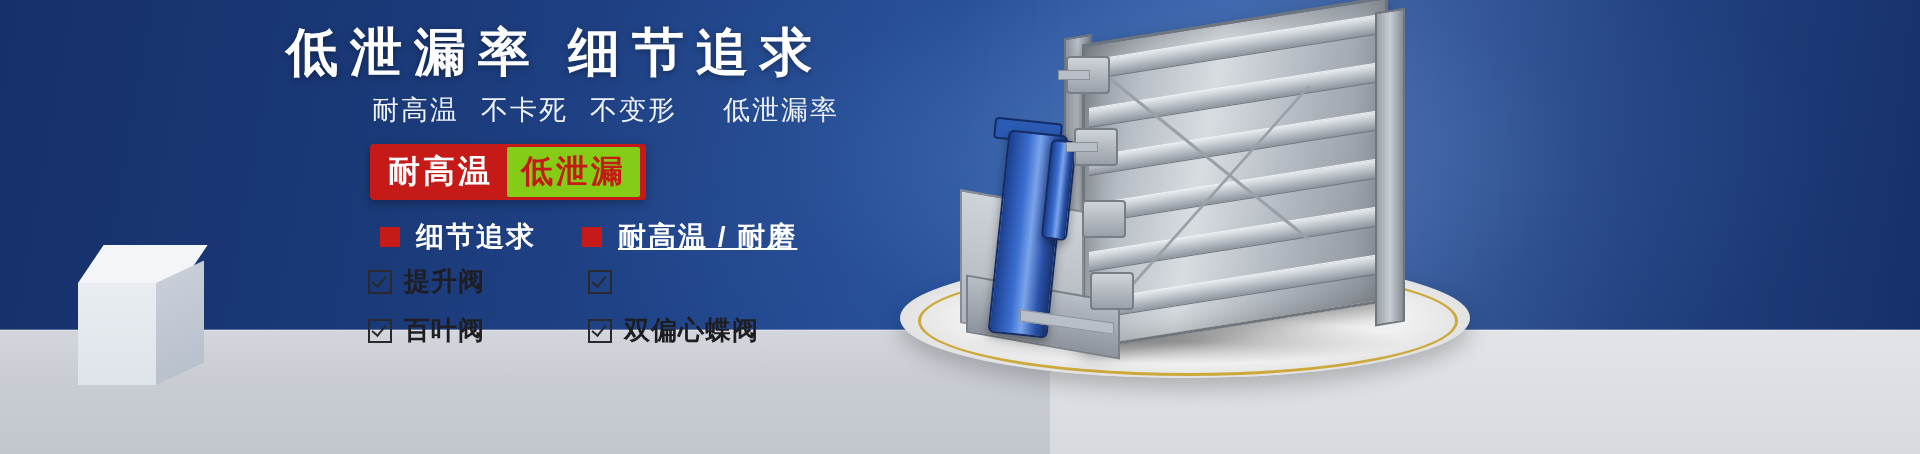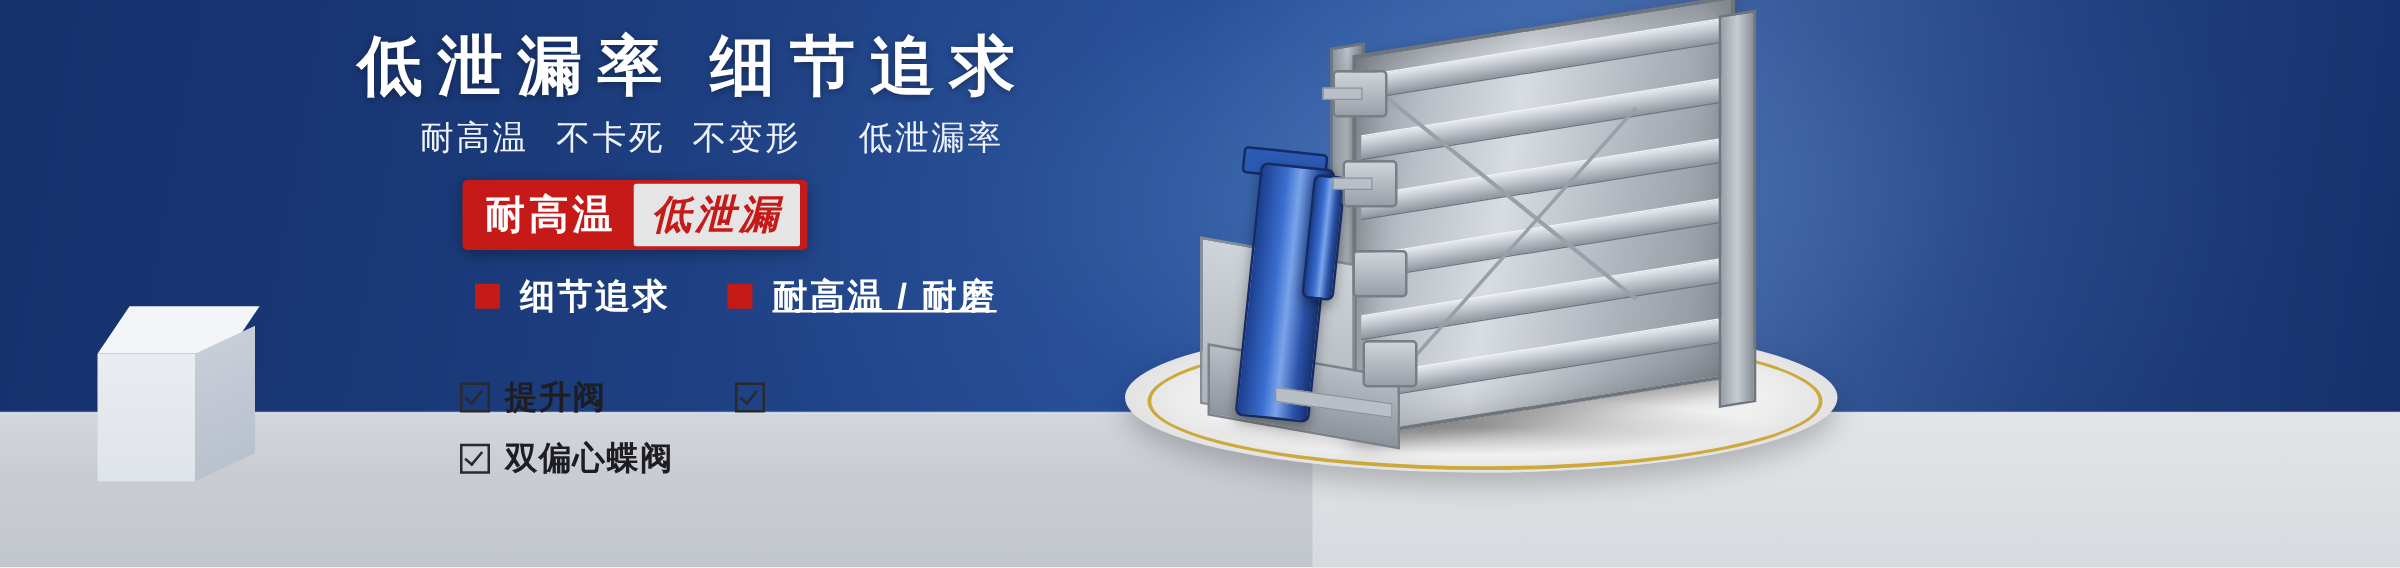--- a/index.html
+++ b/index.html
@@ -120,28 +120,27 @@
     box-shadow: 0 3px 10px rgba(0,0,0,0.3);
   }
   .badge-a {
     color: #ffffff;
     font-size: 32px;
     font-weight: bold;
     letter-spacing: 3px;
     padding: 0 14px 0 12px;
   }
   .badge-b {
-    background: #e5e5e5;
+    background: #84cc16;
     color: #c51a17;
     font-size: 32px;
     font-weight: bold;
     letter-spacing: 3px;
     padding: 3px 14px;
     border-radius: 2px;
-    font-style: italic;
   }
 
   
   .bullets {
     position: absolute;
     left: 380px; top: 218px;
     display: flex;
     align-items: center;
     white-space: nowrap;
   }
@@ -156,21 +155,21 @@
     font-size: 28px;
     font-weight: bold;
     letter-spacing: 2px;
     margin-right: 46px;
   }
   .bullet-text:last-child { margin-right: 0; text-decoration: underline; }
 
   
   .checklist {
     position: absolute;
-    left: 368px; top: 300px;
+    left: 368px; top: 264px;
     display: grid;
     grid-template-columns: 200px auto;
     grid-row-gap: 14px;
     grid-column-gap: 20px;
   }
   .check-item {
     display: flex;
     align-items: center;
     color: #1e1e22;
     font-size: 26px;
@@ -311,21 +310,21 @@
     border: 2px solid #787e86;
     border-radius: 4px;
   }
   .rod {
     position: absolute;
     background: #b9bfc6;
     border: 1px solid #8b9199;
   }
 
   
-  .nowrap { white-space: nowrap; }
+  .nowrap { white-space: nowrap; margin-left: 36px; }
 </style>
 </head>
 <body>
 
 <div id="banner">
 
   <div class="bg-top"></div>
   <div class="bg-top-sheen"></div>
   <div class="bg-bottom"></div>
   <div class="bg-bottom-right"></div>
@@ -390,17 +389,21 @@
   <div class="checklist">
     <div class="check-item">
       <span class="check-box"></span>
       <span>提升阀</span>
     </div>
     <div class="check-item">
       <span class="check-box"></span>
     </div>
     <div class="check-item">
       <span class="check-box"></span>
+      <span>百叶阀</span>
+    </div>
+    <div class="check-item">
+      <span class="check-box"></span>
       <span>双偏心蝶阀</span>
     </div>
   </div>
 
 </div>
 
 </body></html>

